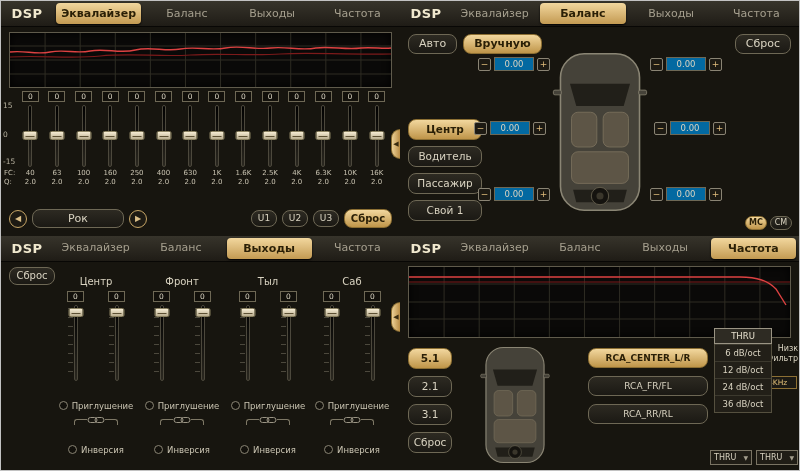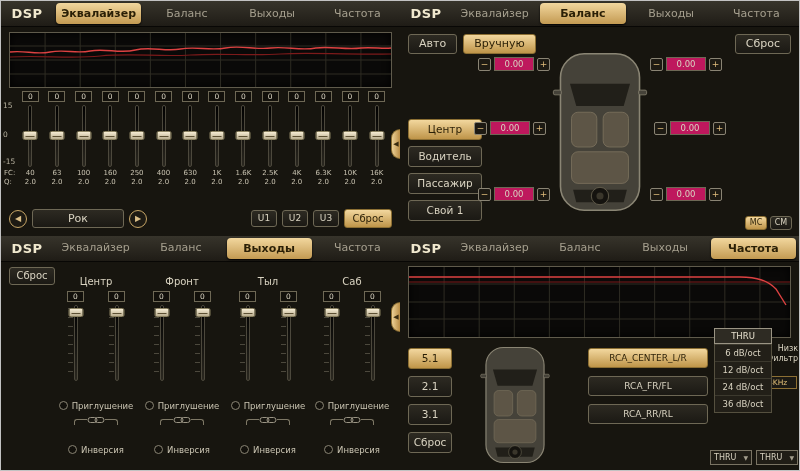--- a/index.html
+++ b/index.html
@@ -7,22 +7,22 @@
 body{font-family:"DejaVu Sans","Liberation Sans",sans-serif}
 .grid{display:grid;width:800px;height:471px;grid-template-columns:1fr 1fr;grid-template-rows:1fr 1fr;gap:0;background:#c2c2c2;border:1px solid #c2c2c2}
 .panel{position:relative;background:#17150f;overflow:hidden;color:#cfc9b8}
 
 .hdr{height:26px;display:flex;align-items:center;background:linear-gradient(#37342b,#1f1c16);border-bottom:1px solid #080705}
 .dsp{width:52px;text-align:center;color:#f0e8ce;font-size:13px;font-weight:bold;letter-spacing:.5px}
 .tabs{flex:1;display:flex;align-items:center;height:100%}
 .tab{flex:1;text-align:center;font-size:11px;color:#a59f8e;line-height:26px;cursor:pointer}
 .tab.active{background:linear-gradient(#f2d79e,#c39a52);color:#2a1f06;font-weight:bold;border-radius:4px;line-height:21px;height:21px;margin:0 3px;box-shadow:0 1px 2px #000}
 
-.btn{background:linear-gradient(#2d2a22,#1b1914);border:1px solid #6e6855;border-radius:3px;color:#d9d3c1;font-size:10.5px;text-align:center;cursor:pointer}
-.gold{background:linear-gradient(#f2d79e,#bf9549)!important;border:1px solid #8c6f33!important;color:#2a1f06!important;font-weight:normal}
+.btn{background:linear-gradient(#2d2a22,#1b1914);border:1px solid #6e6855;border-radius:8px;color:#d9d3c1;font-size:10.5px;text-align:center;cursor:pointer}
+.gold{background:linear-gradient(#f2d79e,#bf9549)!important;border:1px solid #8c6f33!important;color:#2a1f06!important;font-weight:bold}
 
 .graph{position:absolute;background:#0a0908;border:1px solid #605b4c;box-shadow:inset 0 0 8px #000}
 .graph svg{display:block;width:100%;height:100%}
 .gridline{stroke:#2e2c23;stroke-width:1}
 .curve{stroke:#dd4242;stroke-width:1.4;fill:none}
 .curve-dark{stroke:#7c1a1a;stroke-width:1.2;fill:none}
 
 .eq-graph{left:8px;right:8px;top:31px;height:56px}
 .sc{position:absolute;left:2px;font-size:7.5px;color:#b8b2a0}
 .bands{position:absolute;left:16px;right:10px;top:90px;display:flex}
@@ -42,21 +42,21 @@
 .mem{width:26px;height:17px;line-height:15px;font-size:9px}
 .reset-sm{width:48px;height:19px;line-height:17px;font-size:10px}
 .handle{position:absolute;right:0;width:9px;height:30px;background:linear-gradient(90deg,#ecd096,#b98c44);border:1px solid #8c6f33;border-right:none;border-radius:9px 0 0 9px;color:#3a2c10;font-size:7px;line-height:28px;text-align:center;cursor:pointer}
 
 .bal-row{position:absolute;left:8px;right:8px;top:33px;display:flex;gap:6px;align-items:center}
 .bbtn{height:20px;line-height:18px;padding:0 10px;font-size:11px}
 .pos-col{position:absolute;left:8px;top:118px;display:flex;flex-direction:column;gap:6px}
 .pos-col .btn{width:74px;height:21px;line-height:19px;font-size:10.5px}
 .stepper{position:absolute;display:flex;align-items:center;gap:3px}
 .step-btn{width:13px;height:13px;background:#1d1a13;border:1px solid #8a8474;border-radius:2px;color:#e0bd7c;font-size:9px;line-height:11px;text-align:center;cursor:pointer}
-.step-val{width:40px;height:14px;background:#be185d;border:1px solid #6e6855;color:#d9d3c1;font-size:8.5px;text-align:center;line-height:12px}
+.step-val{width:40px;height:14px;background:#0369a1;border:1px solid #6e6855;color:#d9d3c1;font-size:8.5px;text-align:center;line-height:12px}
 .carbox{position:absolute}
 .mini-sq{position:absolute;bottom:6px;width:22px;height:14px;line-height:12px;font-size:8px}
 
 .out-reset{position:absolute;left:8px;top:31px;width:46px;height:18px;line-height:16px;font-size:10px}
 .grp{position:absolute;top:40px;width:86px;text-align:center}
 .grp-label{font-size:10px;color:#d9d3c1;margin-bottom:4px}
 .pair{display:flex;justify-content:center;gap:24px}
 .oslider{display:flex;flex-direction:column;align-items:center}
 .otrack{position:relative;width:4px;height:76px;background:linear-gradient(#000,#2b2820);border:1px solid #4c483c;border-radius:2px}
 .ticks{position:absolute;left:-7px;top:2px;bottom:2px;width:5px;background:repeating-linear-gradient(to bottom,#6f6a5b 0,#6f6a5b 1px,transparent 1px,transparent 9px);opacity:.6}

